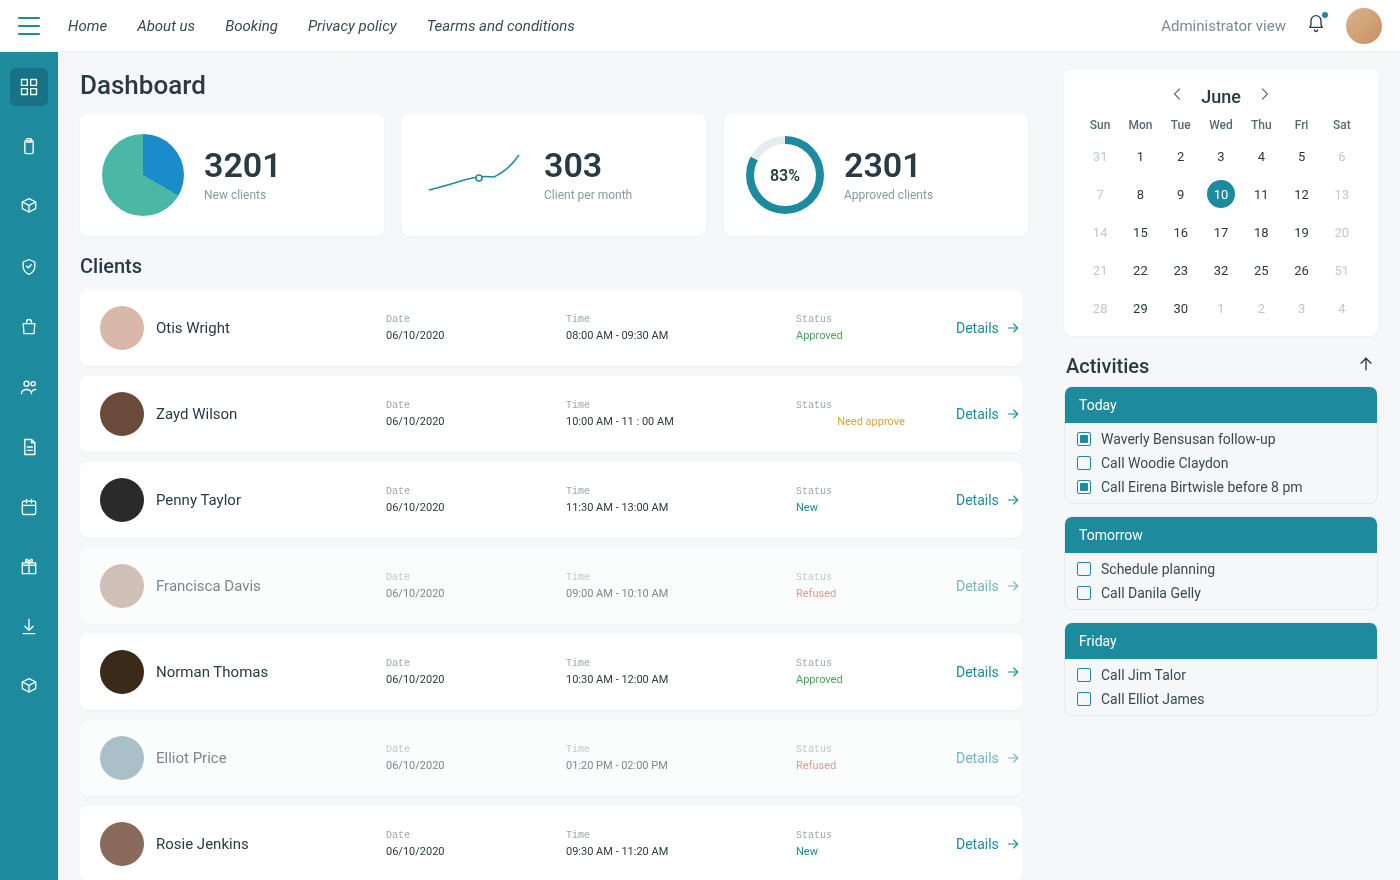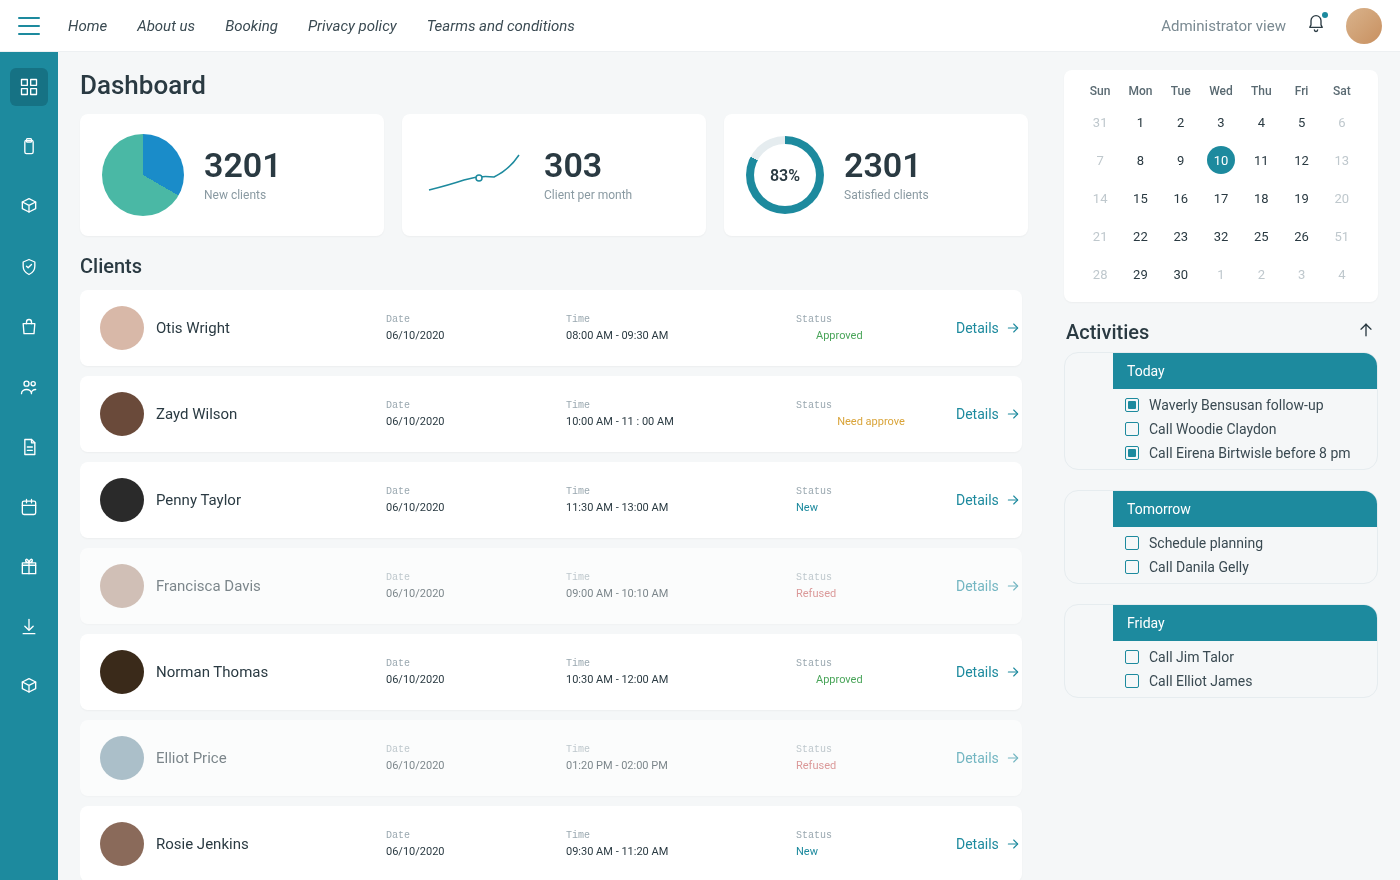--- a/index.html
+++ b/index.html
@@ -39,40 +39,40 @@
 
 .clients-list { display: flex; flex-direction: column; gap: 10px; max-height: 590px; overflow-y: auto; padding-right: 6px; }
 .clients-list::-webkit-scrollbar { width: 8px; }
 .clients-list::-webkit-scrollbar-thumb { background: #cfd8dc; border-radius: 4px; }
 .client-row { background: #fff; border-radius: 8px; padding: 16px 20px; display: grid; grid-template-columns: 46px 220px 170px 220px 150px 1fr; align-items: center; gap: 10px; box-shadow: 0 1px 2px rgba(0,0,0,.04); }
 .client-row.dim { opacity: .6; }
 .cli-avatar { width: 44px; height: 44px; border-radius: 50%; background: #cac2bc; }
 .cli-name { font-size: 15px; color: #2a3a42; }
 .cli-lbl { font-size: 10px; color: #9aa8b0; margin-bottom: 4px; font-family: Liberation Mono, monospace; }
 .cli-val { font-size: 11px; color: #2a3a42; }
-.status-Approved { color: #4aa55a; margin-left: 20px; }
+.status-Approved { color: #4aa55a; }
 .status-Need-approve { color: #d9a43a; text-align: center; }
 .status-New { color: #1d8a9e; }
 .status-Refused { color: #c95a5a; }
 .details-link { color: #1d8a9e; font-size: 14px; cursor: pointer; display: flex; align-items: center; gap: 6px; justify-content: flex-end; }
 
 .panel { background: #fff; border-radius: 8px; padding: 14px 16px; box-shadow: 0 1px 2px rgba(0,0,0,.04); }
 .cal-head { display: flex; align-items: center; justify-content: center; gap: 14px; margin-bottom: 10px; }
 .cal-month { font-size: 18px; font-weight: 500; }
 .cal-arrow { cursor: pointer; color: #6a7a82; }
 .cal-grid { display: grid; grid-template-columns: repeat(7, 1fr); text-align: center; row-gap: 10px; }
 .cal-dow { font-size: 12px; color: #5a6a72; font-weight: 500; }
 .cal-day { font-size: 13px; color: #2a3a42; height: 28px; display: flex; align-items: center; justify-content: center; cursor: pointer; border-radius: 50%; margin: 0 auto; width: 28px; }
 .cal-day.mute { color: #bfc8cd; }
 .cal-day.sel { background: #1d8a9e; color: #fff; }
 
 .act-head { display: flex; align-items: center; justify-content: space-between; padding: 4px 2px 8px 2px; }
 .act-title { font-size: 20px; font-weight: 500; }
 .act-arrow { cursor: pointer; }
-.act-group { border: 1px solid #e6ecef; border-radius: 14px; margin-bottom: 20px; overflow: hidden; padding-left: 48px; }
+.act-group { border: 1px solid #e6ecef; border-radius: 8px; margin-bottom: 12px; overflow: hidden; }
 .act-group-head { background: #1d8a9e; color: #fff; font-size: 14px; padding: 10px 14px; }
 .act-items { padding: 8px 12px; display: flex; flex-direction: column; gap: 8px; }
 .act-item { display: flex; align-items: center; gap: 10px; font-size: 14px; color: #3a4a52; cursor: pointer; }
 .chk { width: 14px; height: 14px; border: 1.5px solid #1d8a9e; border-radius: 2px; display: flex; align-items: center; justify-content: center; flex-shrink: 0; }
 .chk.filled::after { content: ""; width: 8px; height: 8px; background: #1d8a9e; border-radius: 1px; }
 
 svg.icon { width: 20px; height: 20px; stroke: currentColor; fill: none; stroke-width: 1.6; stroke-linecap: round; stroke-linejoin: round; }
 </style>
 </head>
 <body>
@@ -199,21 +199,21 @@
           <div class="stat-num">303</div>
           <div class="stat-lbl">Client per month</div>
         </div>
       </div>
       <div class="stat-card">
         <div class="ring">
             <div class="ring-inner">83%</div>
           </div>
         <div>
           <div class="stat-num">2301</div>
-          <div class="stat-lbl">Satisfied clients</div>
+          <div class="stat-lbl">Approved clients</div>
         </div>
       </div>
     </div>
 
     <h2 class="section-title">Clients</h2>
     <div class="clients-list" id="clients-list">
         <div class="client-row">
           <div class="cli-avatar" style="background:#d8b8a8"></div>
           <div class="cli-name">Otis Wright</div>
           <div>
@@ -351,20 +351,29 @@
           <div class="details-link">Details <svg class="icon" style="width:16px;height:16px" viewBox="0 0 24 24">
               <path d="M5 12h14"></path>
               <path d="M13 6l6 6-6 6"></path>
             </svg></div>
         </div>
       </div>
   </div>
 
   <div class="col-right">
     <div class="panel">
+      <div class="cal-head">
+        <span class="cal-arrow"><svg class="icon" viewBox="0 0 24 24">
+              <path d="M15 6l-6 6 6 6"></path>
+            </svg></span>
+        <span class="cal-month">June</span>
+        <span class="cal-arrow"><svg class="icon" viewBox="0 0 24 24">
+              <path d="M9 6l6 6-6 6"></path>
+            </svg></span>
+      </div>
       <div class="cal-grid" id="cal-grid">
           <div class="cal-dow">Sun</div>
           <div class="cal-dow">Mon</div>
           <div class="cal-dow">Tue</div>
           <div class="cal-dow">Wed</div>
           <div class="cal-dow">Thu</div>
           <div class="cal-dow">Fri</div>
           <div class="cal-dow">Sat</div>
           <div class="cal-day mute">31</div>
           <div class="cal-day">1</div>

